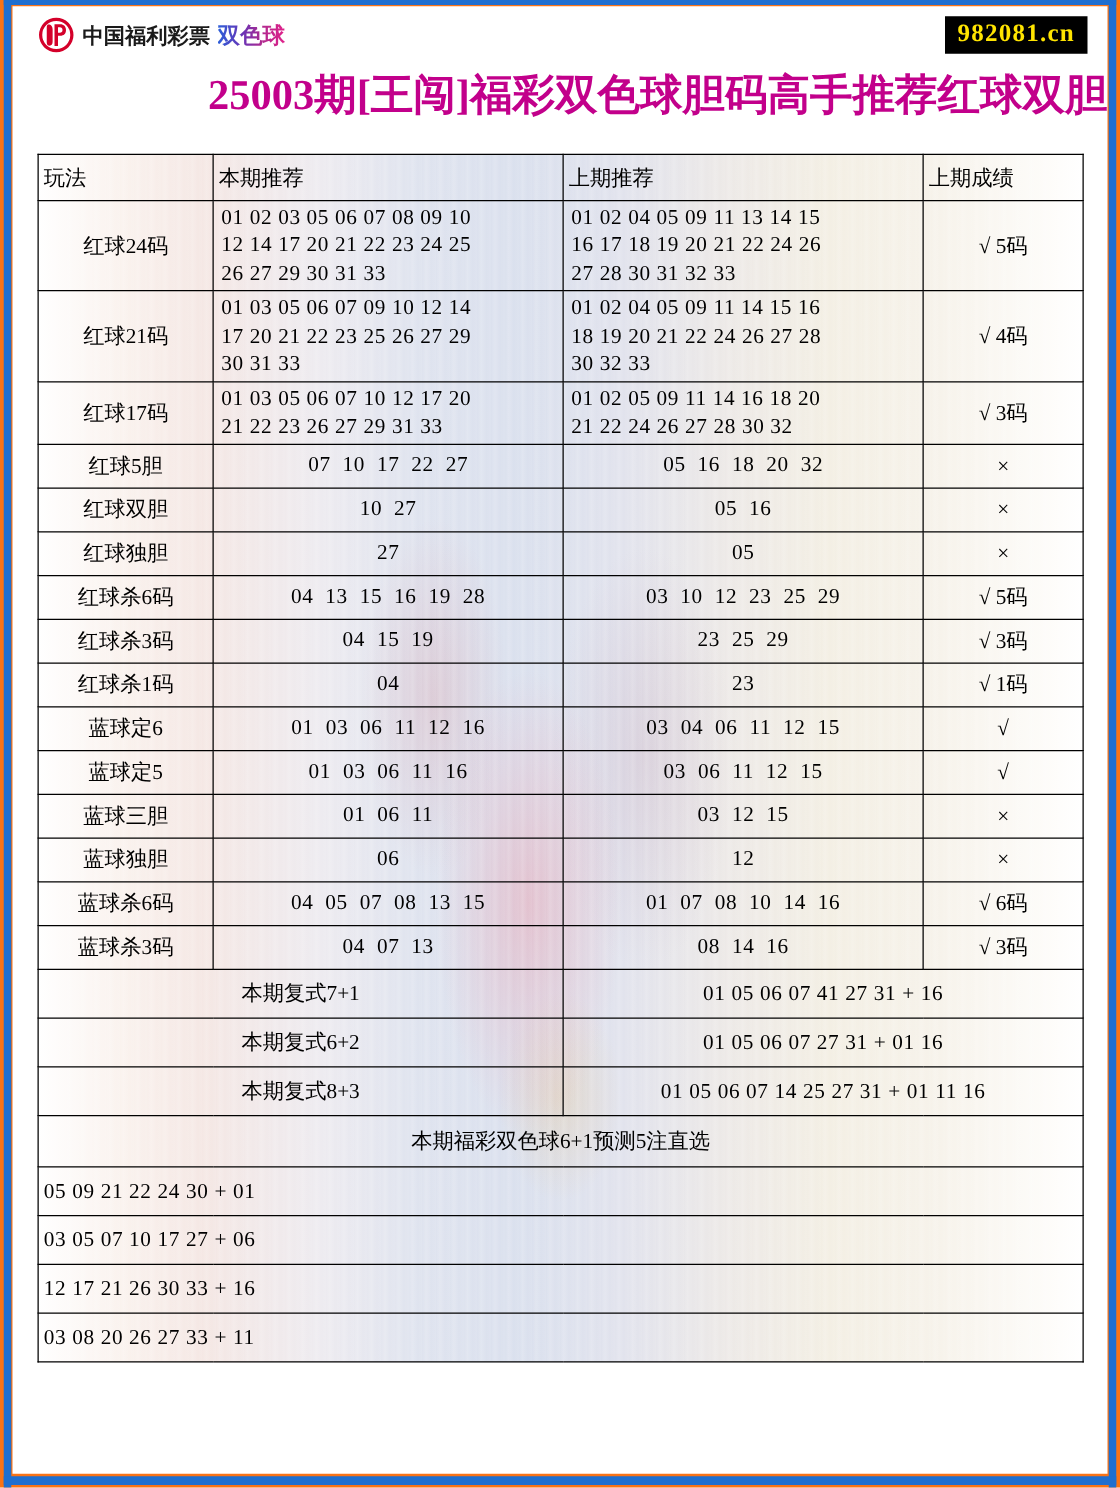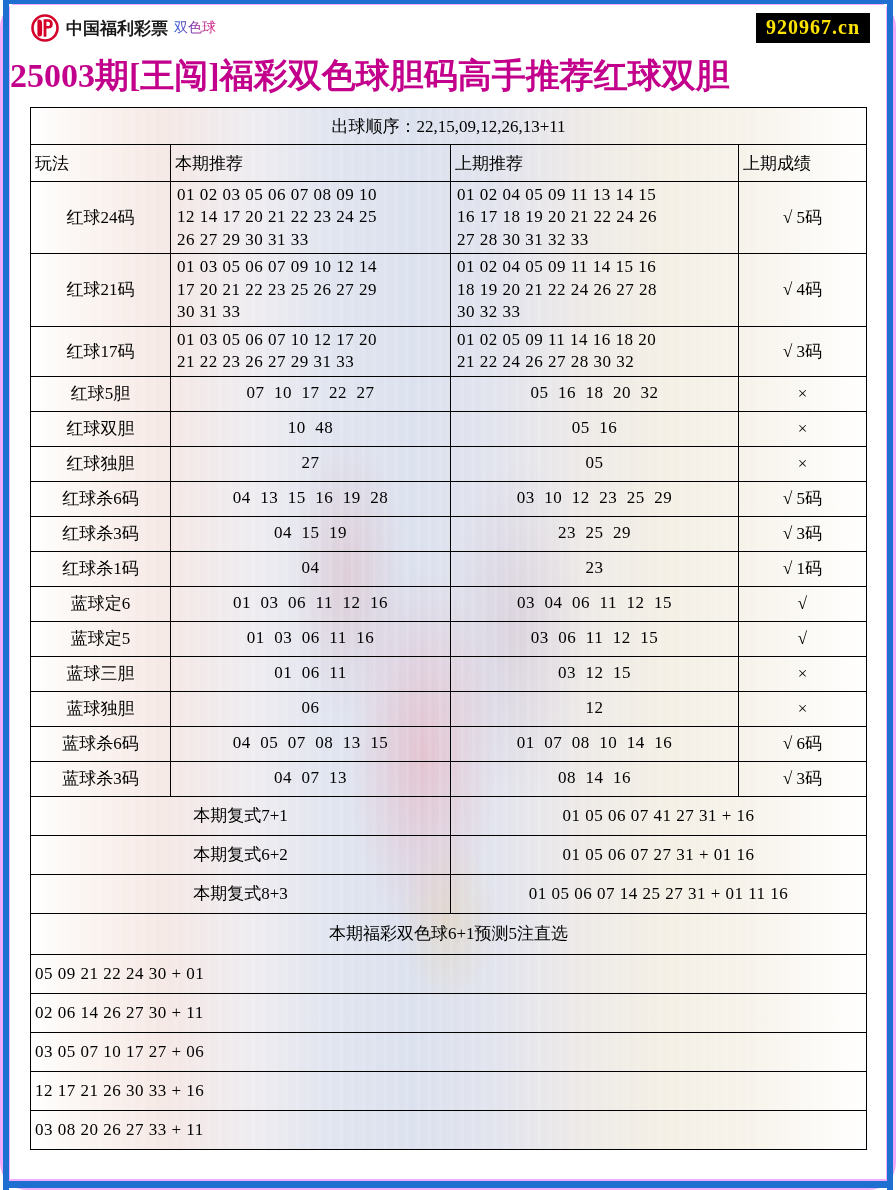--- a/index.html
+++ b/index.html
@@ -6,22 +6,21 @@
   body{
     width:896px;height:1190px;
     background:#ffffff;
     font-family:"Liberation Serif","DejaVu Serif",serif;
     overflow:hidden;
     position:relative;
   }
   
   #page{
     position:absolute;inset:0;
-    background:#f0abfc;
-    border-radius:27px;
+    background:#f97316;
   }
   .frame-left,.frame-right{
     position:absolute;top:0;bottom:0;width:6px;background:#1f6fd0;
   }
   .frame-left{left:3px;}
   .frame-right{right:3px;}
   .frame-top{position:absolute;left:3px;right:3px;top:0;height:4px;background:#1f6fd0;}
   .frame-bottom{position:absolute;left:3px;right:3px;bottom:2px;height:7px;background:#1f6fd0;}
 
   .inner{
@@ -42,44 +41,44 @@
     position:relative;flex:0 0 auto;
     display:flex;align-items:center;justify-content:center;
   }
   .logo-mark svg{display:block;}
   .logo-cn{
     font-family:"Liberation Sans","DejaVu Sans",sans-serif;
     font-weight:bold;font-size:17px;color:#1a1a1a;letter-spacing:0px;
   }
   .logo-ssq{
     font-family:"Liberation Sans","DejaVu Sans",sans-serif;
-    font-weight:normal;font-size:14px;
+    font-weight:bold;font-size:18px;
     background:linear-gradient(90deg,#2b5fd9 0%,#6a33b5 38%,#b02a8f 66%,#e0218a 100%);
     -webkit-background-clip:text;background-clip:text;color:transparent;
   }
   .site-badge{
     background:#000000;
     color:#ffe400;
     font-family:"Liberation Serif","DejaVu Serif",serif;
     font-size:20px;font-weight:bold;
     padding:3px 10px 4px 10px;
     letter-spacing:1px;
     margin-right:8px;
     line-height:1.15;
   }
 
   
   .page-title{
-    text-align:left;
+    text-align:right;
     color:#c2008b;
     font-family:"Liberation Serif","DejaVu Serif",serif;
     font-size:34px;
     font-weight:bold;
     letter-spacing:0px;
-    margin:2px 0 8px 0;
+    margin:2px 0 24px 0;
     white-space:nowrap;
   }
 
   
   .table-wrap{
     position:relative;
     margin:0 20px;
   }
   
   .watermark{
@@ -199,43 +198,40 @@
           <svg width="30" height="30" viewBox="0 0 30 30" aria-hidden="true">
             <circle cx="15" cy="15" r="14" fill="#ffffff"></circle>
             <path d="M15 1.2a13.8 13.8 0 1 0 0 27.6 13.8 13.8 0 0 0 0-27.6zm0 2.6a11.2 11.2 0 1 1 0 22.4 11.2 11.2 0 0 1 0-22.4z" fill="#d4002a"></path>
             <path d="M8.5 6.5c2.6 0 3.6 1.6 3.6 4.1v9.6c0 2.1-.7 3.3-2.4 3.3-1.5 0-2.3-1-2.3-2.6V9.2c0-1.5.4-2.7 1.1-2.7z" fill="#d4002a"></path>
             <path d="M13.6 6.3h4.6c2.9 0 4.6 1.8 4.6 4.6 0 2.9-1.7 4.6-4.6 4.6h-1.8v8.2h-2.8V6.3zm2.8 2.4v4.4h1.5c1.3 0 2.1-.8 2.1-2.2 0-1.4-.8-2.2-2.1-2.2h-1.5z" fill="#d4002a"></path>
           </svg>
         </span>
         <span class="logo-cn">中国福利彩票</span>
         <span class="logo-ssq">双色球</span>
       </div>
-      <div class="site-badge">920967.cn</div>
+      <div class="site-badge">982081.cn</div>
     </div>
 
     <div class="page-title">25003期[王闯]福彩双色球胆码高手推荐红球双胆</div>
 
     <div class="table-wrap">
       <div class="watermark">
         <div class="wm-bg"></div>
         <div class="wm-streaks"></div>
       </div>
 
       <table class="main">
         <colgroup>
           <col class="c-play">
             <col class="c-this">
             <col class="c-prev">
             <col class="c-score">
         </colgroup>
         <tbody>
           <tr>
-            <td class="banner-cell" colspan="4">出球顺序：22,15,09,12,26,13+11</td>
-          </tr>
-          <tr>
             <td class="head-cell">玩法</td>
             <td class="head-cell">本期推荐</td>
             <td class="head-cell">上期推荐</td>
             <td class="head-cell">上期成绩</td>
           </tr>
 
         <tr class="row-grid">
               <td class="play-label">红球24码</td>
               <td class="nums left">01 02 03 05 06 07 08 09 10
 12 14 17 20 21 22 23 24 25
@@ -264,21 +260,21 @@
               <td class="score">√ 3码</td>
             </tr>
             <tr class="row-tall">
               <td class="play-label">红球5胆</td>
               <td class="nums center">07  10  17  22  27</td>
               <td class="nums center">05  16  18  20  32</td>
               <td class="score">×</td>
             </tr>
             <tr class="row-tall">
               <td class="play-label">红球双胆</td>
-              <td class="nums center">10  48</td>
+              <td class="nums center">10  27</td>
               <td class="nums center">05  16</td>
               <td class="score">×</td>
             </tr>
             <tr class="row-tall">
               <td class="play-label">红球独胆</td>
               <td class="nums center">27</td>
               <td class="nums center">05</td>
               <td class="score">×</td>
             </tr>
             <tr class="row-tall">
@@ -347,23 +343,20 @@
               <td class="fushi-label" colspan="2">本期复式8+3</td>
               <td class="fushi-nums" colspan="2">01  05  06  07  14  25  27  31  +  01  11  16</td>
             </tr>
             <tr>
               <td class="section-title" colspan="4">本期福彩双色球6+1预测5注直选</td>
             </tr>
             <tr>
               <td class="pick-row" colspan="4">05  09  21  22  24  30  +  01</td>
             </tr>
             <tr>
-              <td class="pick-row" colspan="4">02  06  14  26  27  30  +  11</td>
-            </tr>
-            <tr>
               <td class="pick-row" colspan="4">03  05  07  10  17  27  +  06</td>
             </tr>
             <tr>
               <td class="pick-row" colspan="4">12  17  21  26  30  33  +  16</td>
             </tr>
             <tr>
               <td class="pick-row" colspan="4">03  08  20  26  27  33  +  11</td>
             </tr>
           </tbody>
       </table>

